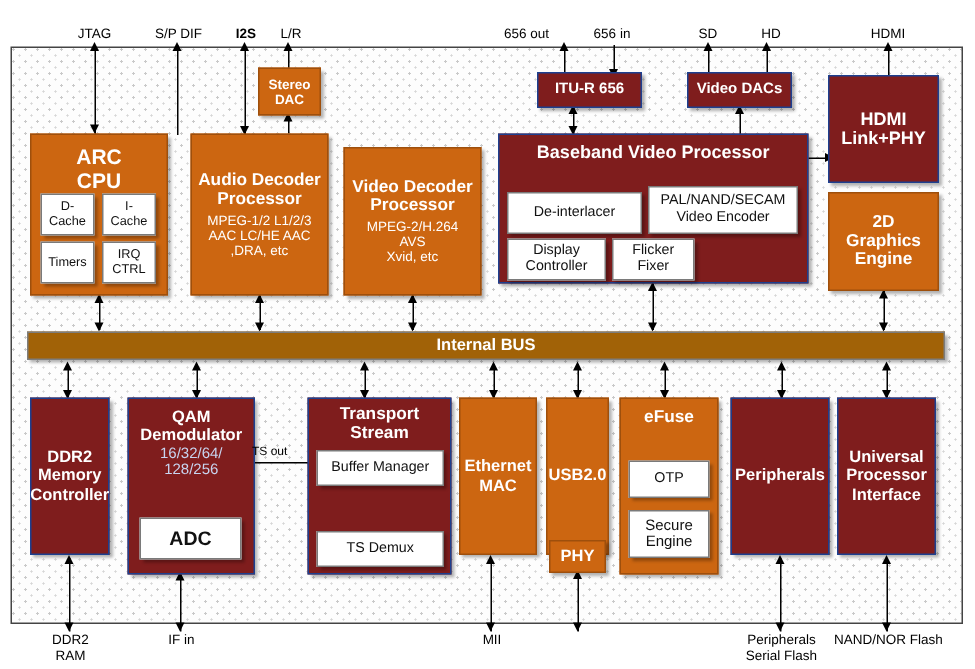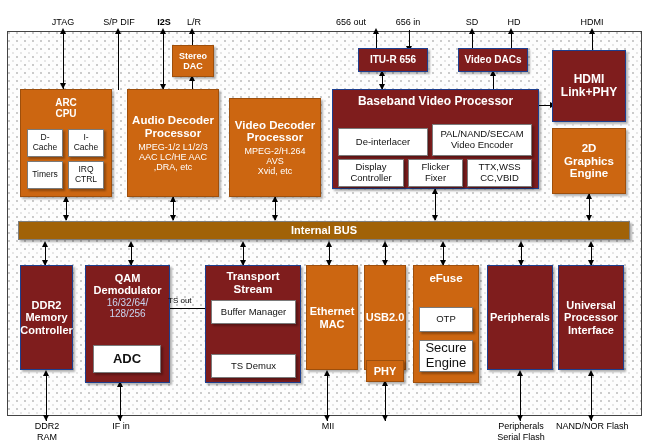--- a/index.html
+++ b/index.html
@@ -114,21 +114,21 @@
   <div class="vline" style="left:592px;top:30px;height:22px;"></div>
   <div class="arw arw-up" style="left:589px;top:28px;"></div>
 
   <div class="blk orange" style="left:172px;top:45px;width:42px;height:32px;font-size:9px;">
     <span class="ttl">Stereo</span>
     <span class="ttl">DAC</span>
   </div>
   <div class="vline" style="left:192px;top:77px;height:12px;"></div>
   <div class="arw arw-up" style="left:189px;top:75px;"></div>
 
-  <div class="blk orange" style="left:20px;top:89px;width:92px;height:108px;font-size:10px;justify-content:flex-start;padding-top:7px;">
+  <div class="blk orange" style="left:20px;top:89px;width:92px;height:108px;font-size:14px;justify-content:flex-start;padding-top:7px;">
     <span class="ttl">ARC</span>
     <span class="ttl">CPU</span>
   </div>
   <div class="blk white" style="left:27px;top:129px;width:36px;height:28px;font-size:8.5px;">
     <span>D-</span>
     <span>Cache</span>
   </div>
   <div class="blk white" style="left:68px;top:129px;width:36px;height:28px;font-size:8.5px;">
     <span>I-</span>
     <span>Cache</span>
@@ -182,24 +182,20 @@
     <span>Video Encoder</span>
   </div>
   <div class="blk white" style="left:338px;top:159px;width:66px;height:28px;font-size:9.5px;">
     <span>Display</span>
     <span>Controller</span>
   </div>
   <div class="blk white" style="left:408px;top:159px;width:55px;height:28px;font-size:9.5px;">
     <span>Flicker</span>
     <span>Fixer</span>
   </div>
-  <div class="blk white" style="left:467px;top:159px;width:65px;height:28px;font-size:9.5px;">
-    <span>TTX,WSS</span>
-    <span>CC,VBID</span>
-  </div>
 
   <div class="hline" style="left:539px;top:105px;width:12px;"></div>
   <div class="arw arw-rt" style="left:550px;top:102px;"></div>
 
   <div class="blk blue" style="left:552px;top:50px;width:74px;height:72px;font-size:12px;">
     <span class="ttl">HDMI</span>
     <span class="ttl">Link+PHY</span>
   </div>
 
   <div class="blk orange" style="left:552px;top:128px;width:74px;height:66px;font-size:11.5px;">
@@ -311,21 +307,21 @@
   <div class="blk orange" style="left:366px;top:360px;width:38px;height:22px;font-size:11px;">
     <span class="ttl">PHY</span>
   </div>
 
   <div class="blk orange" style="left:413px;top:265px;width:66px;height:118px;justify-content:flex-start;padding-top:6px;">
     <span class="ttl" style="font-size:11.5px;">eFuse</span>
   </div>
   <div class="blk white" style="left:419px;top:307px;width:54px;height:25px;font-size:9.5px;">
     <span>OTP</span>
   </div>
-  <div class="blk white" style="left:419px;top:340px;width:54px;height:32px;font-size:13px;">
+  <div class="blk white" style="left:419px;top:340px;width:54px;height:32px;font-size:10px;">
     <span>Secure</span>
     <span>Engine</span>
   </div>
 
   <div class="blk blue" style="left:487px;top:265px;width:66px;height:105px;font-size:11px;">
     <span class="ttl">Peripherals</span>
   </div>
 
   <div class="blk blue" style="left:558px;top:265px;width:66px;height:105px;font-size:11px;">
     <span class="ttl">Universal</span>

